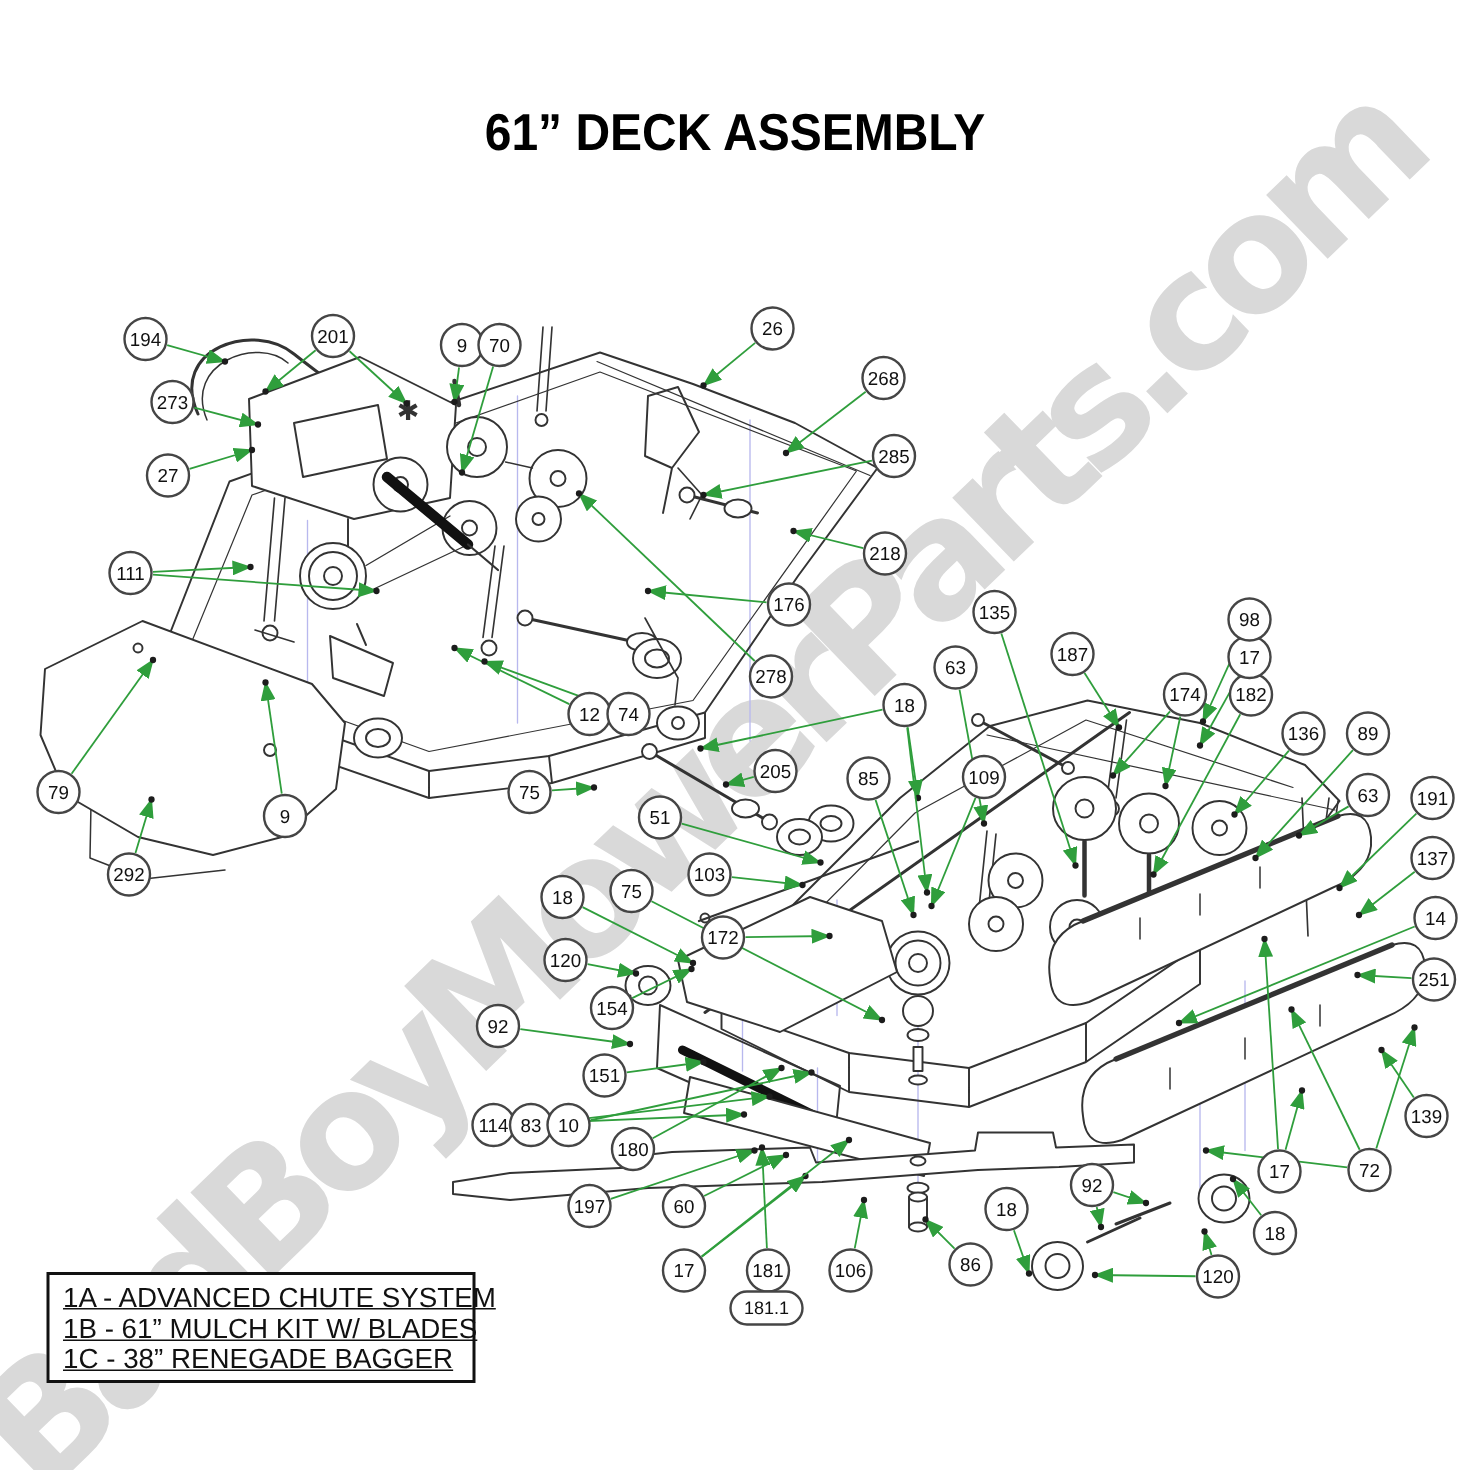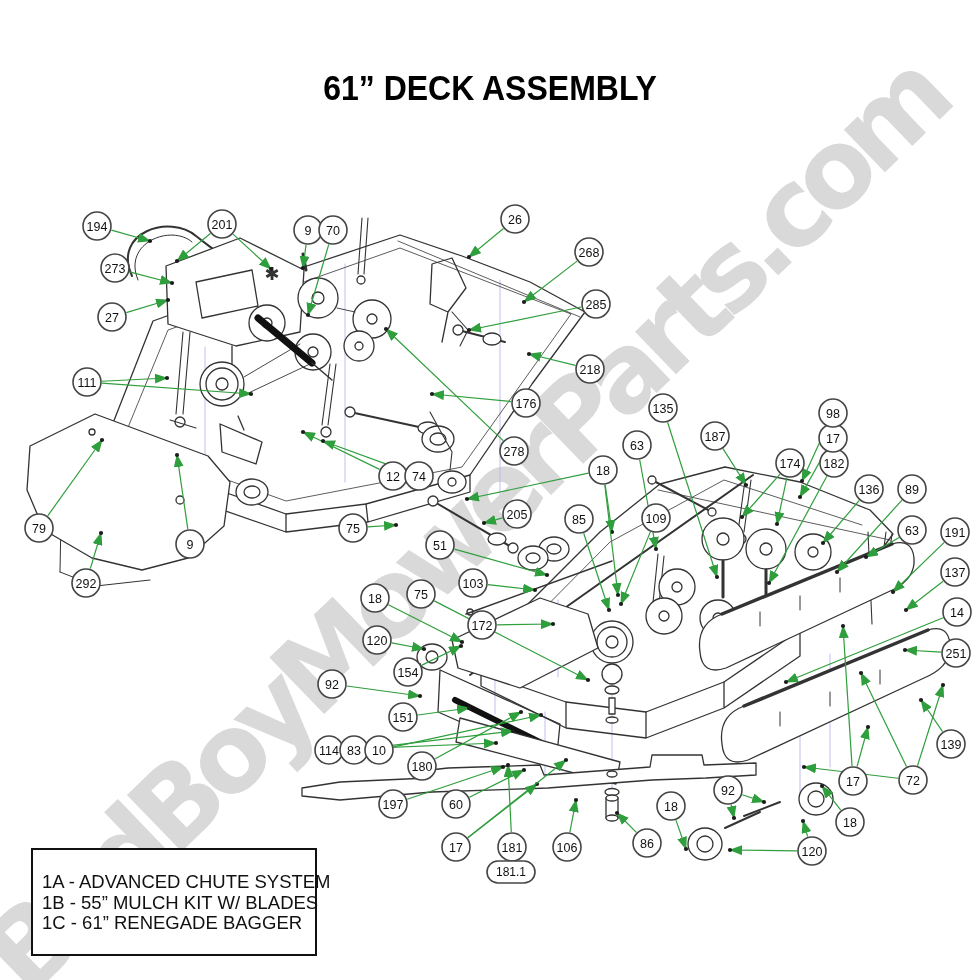--- a/index.html
+++ b/index.html
@@ -3,22 +3,22 @@
 <meta charset="utf-8">
 <style>
   html,body{margin:0;padding:0;background:#ffffff;}
   .stage{position:relative;width:980px;height:980px;background:#ffffff;overflow:hidden;
          font-family:"Liberation Sans", sans-serif;margin-top:12px;}
   .page-title{position:absolute;top:58px;left:0;right:0;text-align:center;
     font-size:32px;font-weight:800;letter-spacing:0px;color:#000;
     transform:scaleY(1.08);font-family:"Liberation Sans", sans-serif;}
   svg.canvas{position:absolute;left:0;top:0;}
   .legend-box{position:absolute;left:31px;top:836px;width:264px;height:60px;
-    border:2px solid #111;background:#fff;padding:22px 9px;line-height:20.5px;
-    font-size:18.5px;color:#111;white-space:nowrap;}
+    border:2px solid #111;background:#fff;padding:5px 9px;line-height:20.5px;
+    font-size:18.5px;color:#111;white-space:nowrap;text-decoration:underline;}
   .balloon-text{font:12.5px "Liberation Sans", sans-serif;fill:#111;}
   .pill-text{font:12px "Liberation Sans", sans-serif;fill:#111;}
   .wm{font-family:"DejaVu Sans", sans-serif;font-weight:bold;}
 </style>
 </head>
 <body>
 
 <div class="stage">
 
   <div class="page-title">61” DECK ASSEMBLY</div>
@@ -594,17 +594,17 @@
         </g>
         <g>
           <rect x="487" y="849" width="48" height="22" rx="11" fill="#fff" stroke="#454545" stroke-width="1.6"></rect>
           <text x="511" y="860" dy="0.36em" text-anchor="middle" class="pill-text">181.1</text>
         </g>
       </g>
   </svg>
 
   <div class="legend-box">
     <div>1A - ADVANCED CHUTE SYSTEM</div>
-    <div>1B - 55” MULCH KIT W/ BLADES</div>
-    <div>1C - 61” RENEGADE BAGGER</div>
+    <div>1B - 61” MULCH KIT W/ BLADES</div>
+    <div>1C - 38” RENEGADE BAGGER</div>
   </div>
 
 </div>
 
 </body></html>

